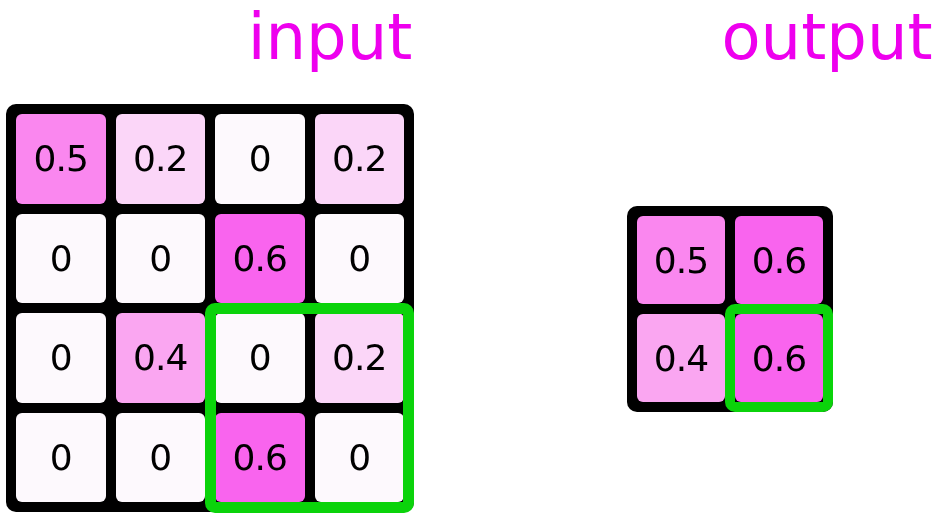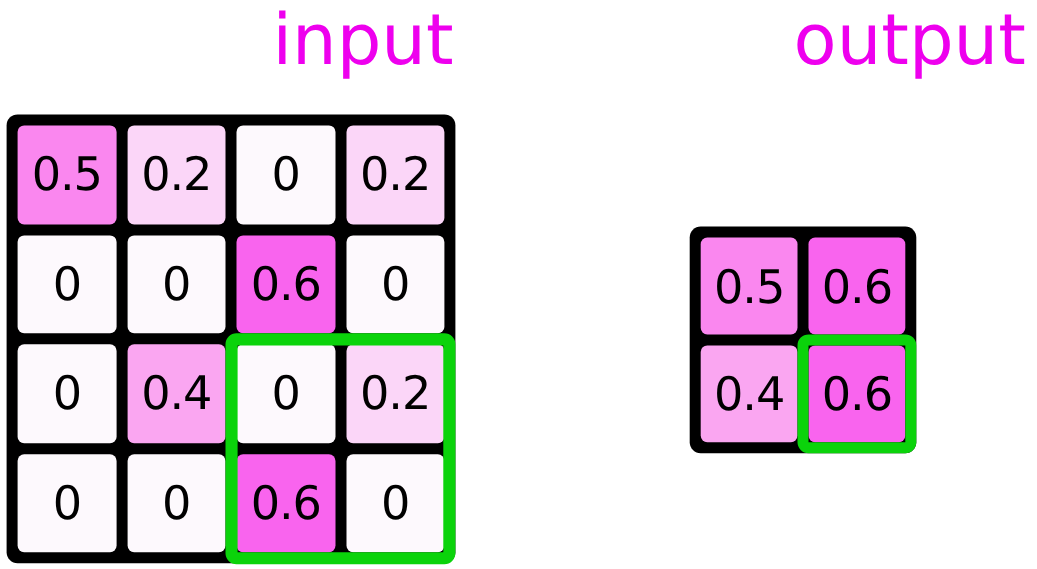--- a/index.html
+++ b/index.html
@@ -24,21 +24,21 @@
     grid-template-columns:repeat(4,1fr);grid-template-rows:repeat(4,1fr);
     gap:10px;padding:10px;
   }
   #output-grid{
     left:627px;top:206px;width:206px;height:206px;
     grid-template-columns:repeat(2,1fr);grid-template-rows:repeat(2,1fr);
     gap:10px;padding:10px;
   }
   .cell{
     display:flex;align-items:center;justify-content:center;
-    font-size:42px;color:var(--text-color);
+    font-size:36px;color:var(--text-color);
     border-radius:6px;letter-spacing:-1px;
   }
   .highlight-box{
     position:absolute;box-sizing:border-box;
     border:11px solid var(--green-color);
     border-radius:10px;pointer-events:none;
   }
   #input-highlight{left:205px;top:303px;width:209px;height:210px;}
   #output-highlight{left:725px;top:304px;width:108px;height:108px;border-width:10px;}
 </style>

